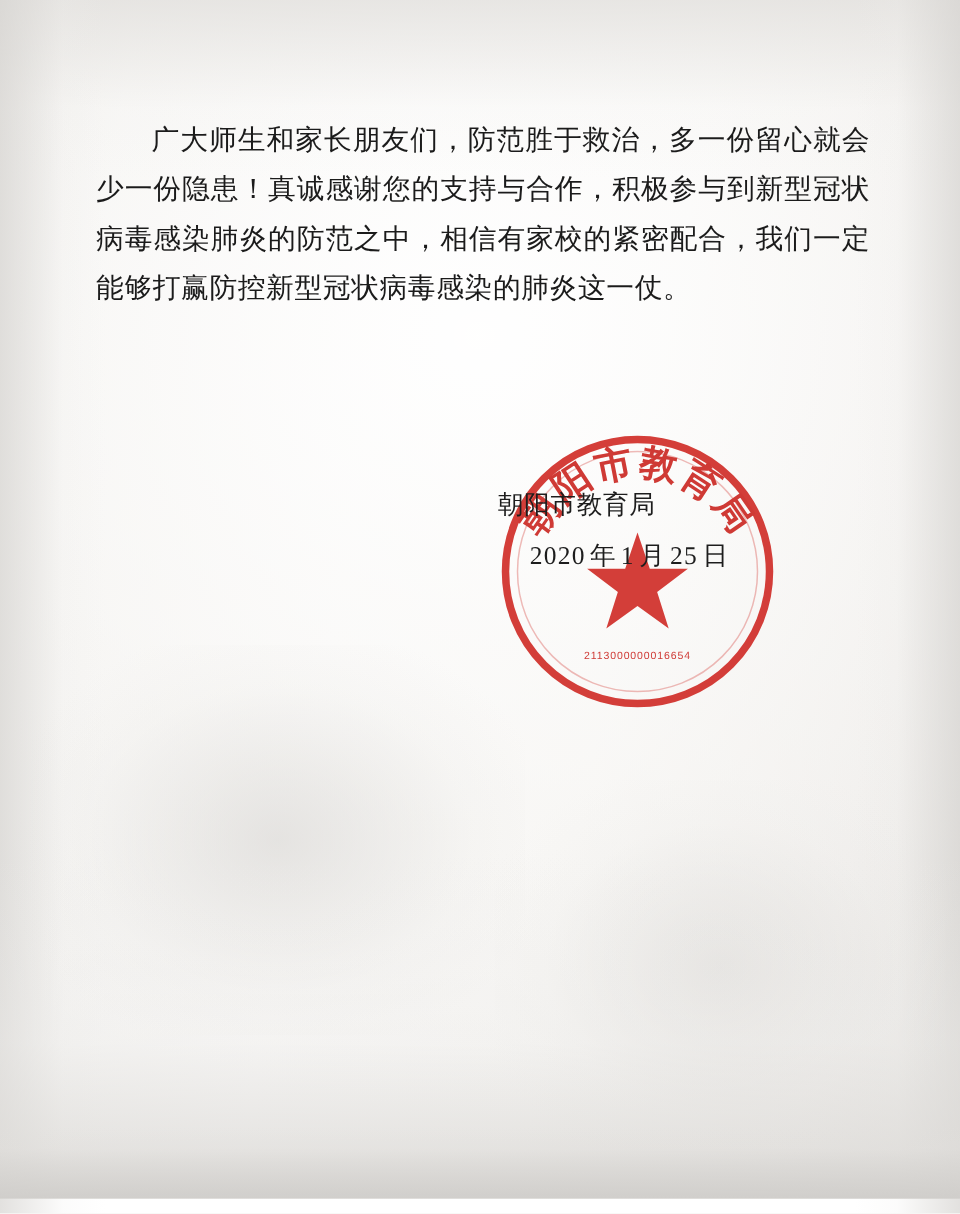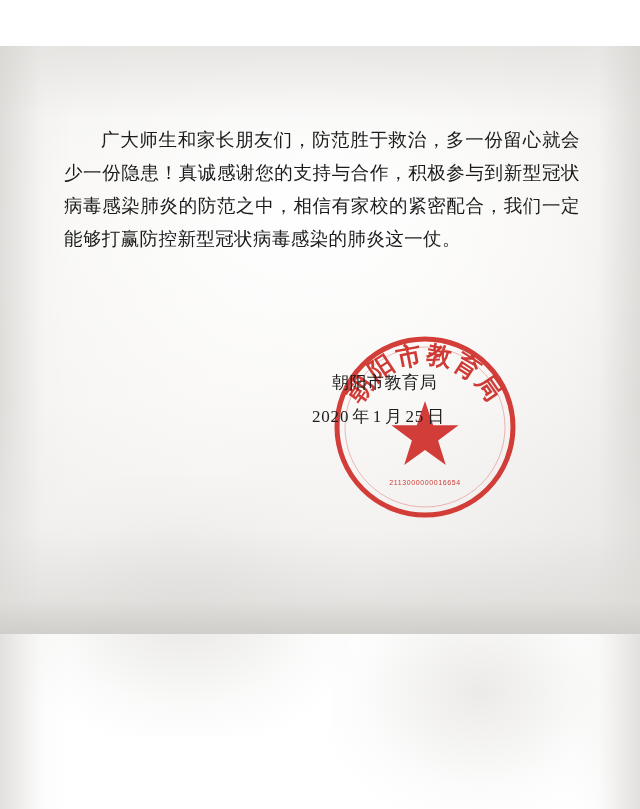--- a/index.html
+++ b/index.html
@@ -10,27 +10,26 @@
     width: 640px;
     height: 809px;
     overflow: hidden;
     font-family: "Liberation Serif", serif;
     background: #ffffff;
   }
 
   #page {
     position: relative;
     width: 640px;
-    height: 588px;
+    height: 799px;
     
     background:
       radial-gradient(ellipse 120% 90% at 50% 28%, rgba(255,255,255,0.95) 0%, rgba(250,249,247,0.55) 45%, rgba(236,234,231,0.0) 75%),
       linear-gradient(100deg, #e9e7e4 0%, #f3f2f0 12%, #f8f7f6 38%, #f6f5f3 62%, #eeecea 85%, #e4e2df 100%),
       #f2f1ef;
-    margin-top: 46px;
   }
 
   
   .shade {
     position: absolute;
     pointer-events: none;
   }
   .shade-top {
     top: 0; left: 0; right: 0; height: 120px;
     background: linear-gradient(180deg, rgba(225,223,220,0.75) 0%, rgba(240,239,237,0.15) 60%, rgba(255,255,255,0) 100%);
@@ -87,21 +86,21 @@
     color: #1d1d1d;
     font-size: 17px;
     line-height: 34px;
     letter-spacing: 0.5px;
   }
   #issuer-line {
     text-align: left;
     padding-left: 22px;
   }
   #date-line {
-    text-align: left;
+    text-align: center;
     padding-left: 2px;
     white-space: nowrap;
   }
   #date-line .num {
     font-family: "Liberation Serif", serif;
     letter-spacing: 0.8px;
   }
   #date-line .unit {
     margin: 0 3px;
   }

